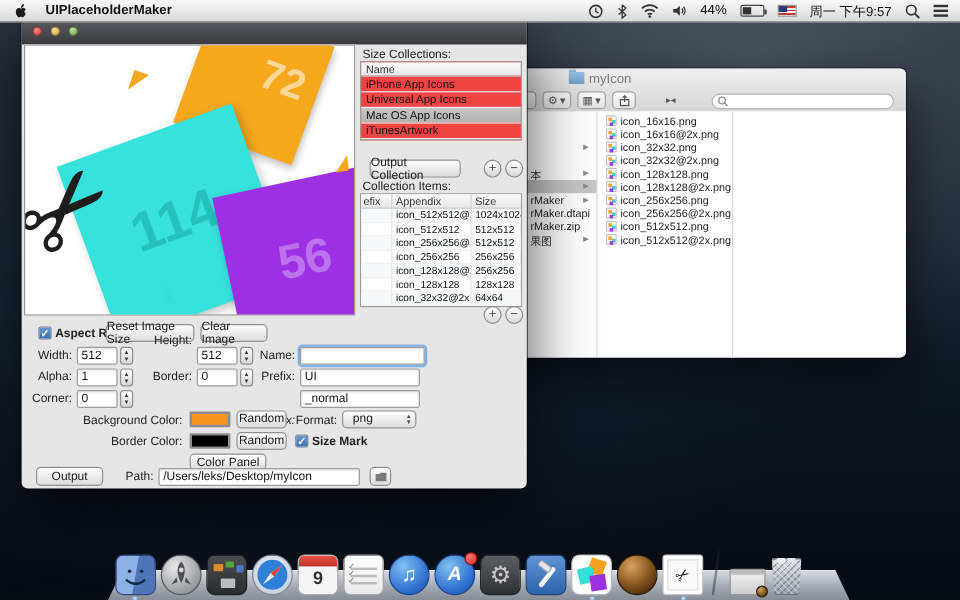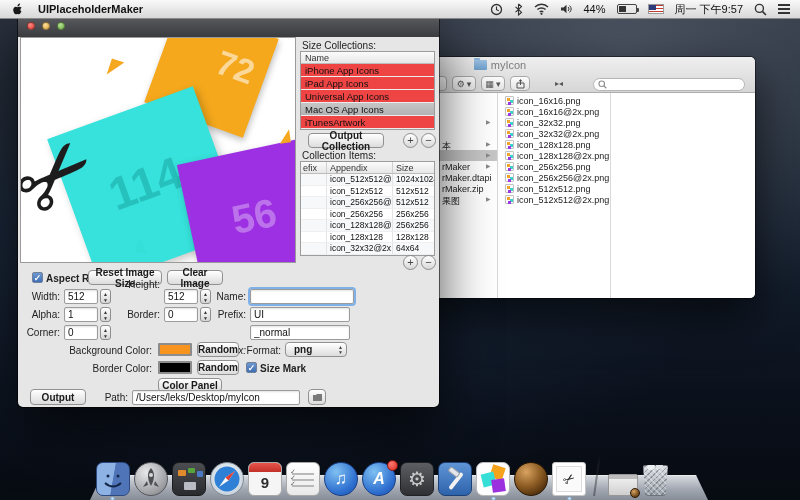--- a/index.html
+++ b/index.html
@@ -22,22 +22,22 @@
   .mb-ic svg { display:block; }
   .flag { width:16px; height:10px; position:relative;
     background:repeating-linear-gradient(180deg,#c43b31 0 1.5px,#fff 1.5px 3px); border:1px solid #999; }
   .flag::before { content:""; position:absolute; left:0; top:0; width:7px; height:5px; background:#2c3a7a; }
   .battery { width:20px; height:10px; border:1px solid #444; border-radius:2px; position:relative; }
   .battery::after { content:""; position:absolute; right:-3px; top:2.5px; width:2px; height:4px; background:#444; border-radius:0 1px 1px 0; }
   .battery i { position:absolute; left:1px; top:1px; bottom:1px; width:44%; background:#333; }
   .spot-list i { display:block; width:12px; height:2px; background:#333; margin:2px 0; }
   
   .mac-btn { background:linear-gradient(#ffffff,#dcdcdc); border:1px solid #919191; border-radius:4px;
-    box-shadow:inset 0 1px 0 rgba(255,255,255,.8); font-size:10px; color:#1a1a1a; text-align:center;
-    display:flex; align-items:center; justify-content:center; cursor:default;font-weight:bold; }
+    box-shadow:inset 0 1px 0 rgba(255,255,255,.8); font-size:10px; color:#1a1a1a; text-align:left;
+    display:flex; align-items:center; justify-content:center; cursor:default; }
   .circ { width:15px; height:15px; border-radius:50%; background:linear-gradient(#fff,#d8d8d8);
     border:1px solid #8d8d8d; font-size:11px; color:#444; line-height:12px; text-align:center; position:absolute; }
   .field { background:#fff; border:1px solid #9c9c9c; border-radius:2px; font-size:10px; color:#111;
     padding:0 3px; font-family:"Liberation Sans",sans-serif; box-shadow:inset 0 1px 2px rgba(0,0,0,.12); }
   .lbl { position:absolute; font-size:10px; color:#222; text-align:right; }
   .stepper { position:absolute; width:11px; height:15px; background:linear-gradient(#fff,#d5d5d5);
     border:1px solid #8e8e8e; border-radius:3px; font-size:5px; color:#333; line-height:6px; text-align:center; padding-top:1px; }
   .checkbox { position:absolute; width:11px; height:11px; border:1px solid #70809a; border-radius:2px;
     background:linear-gradient(#6f98cf,#3e6eb5); color:#fff; font-size:9px; line-height:10px; text-align:center; font-weight:bold; }
   .checkbox:not(.on){ background:#fff; color:transparent; }
@@ -398,21 +398,20 @@
     <div class="scissors">✂</div>
     <div class="tri tri-2"></div>
     <div class="tri tri-3"></div>
   </div>
 
   <div class="panel-lbl" style="left:284px; top:25px;">Size Collections:</div>
   <div class="sc-table">
     <div class="t-head">Name</div>
     <div id="sc-rows">
         <div class="sc-row">iPhone App Icons</div>
-        <div class="sc-row">iPad App Icons</div>
         <div class="sc-row">Universal App Icons</div>
         <div class="sc-row sel">Mac OS App Icons</div>
         <div class="sc-row">iTunesArtwork</div>
       </div>
   </div>
   <div class="mac-btn" style="position:absolute; left:290px; top:118px; width:76px; height:15px;">Output Collection</div>
   <div class="circ" style="left:385px; top:118px;">+</div>
   <div class="circ" style="left:403px; top:118px;">−</div>
 
   <div class="panel-lbl" style="left:284px; top:135px;">Collection Items:</div>

